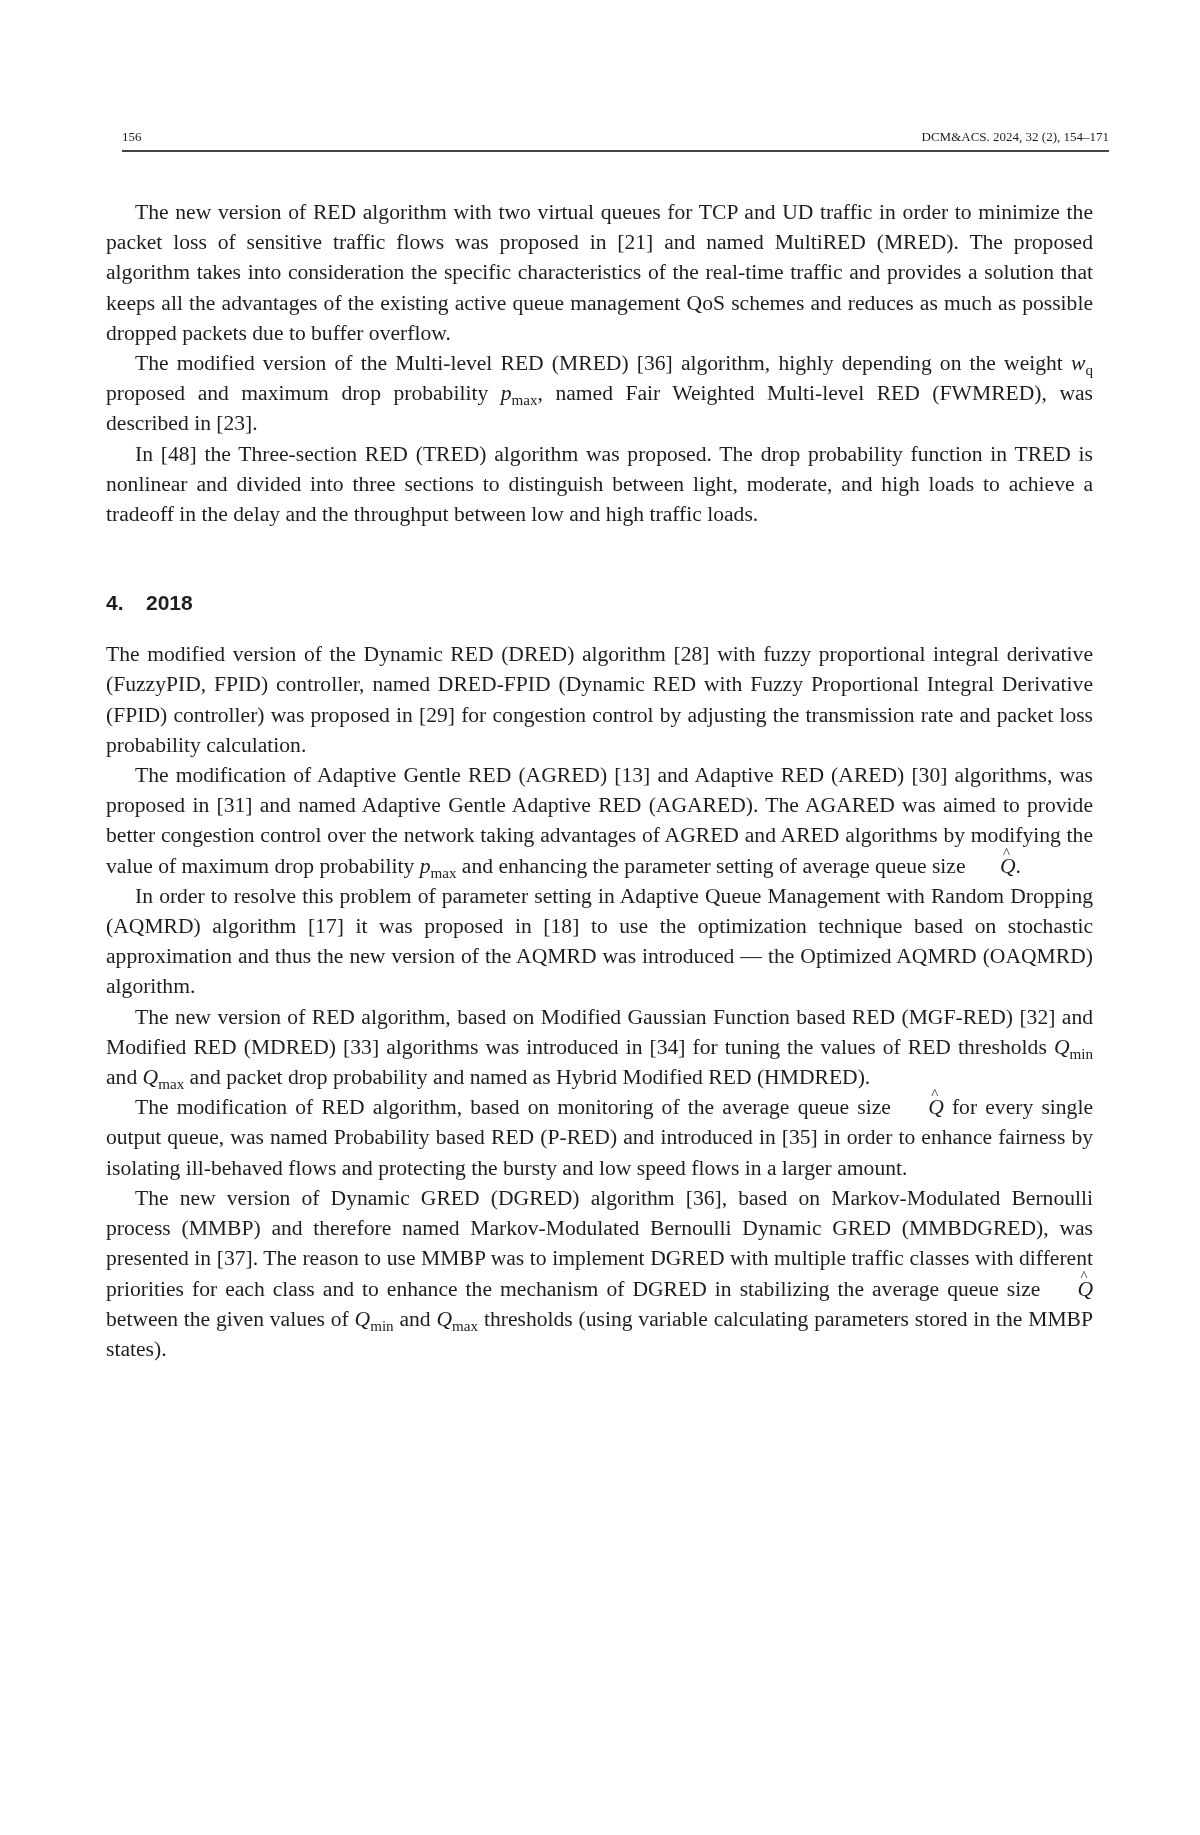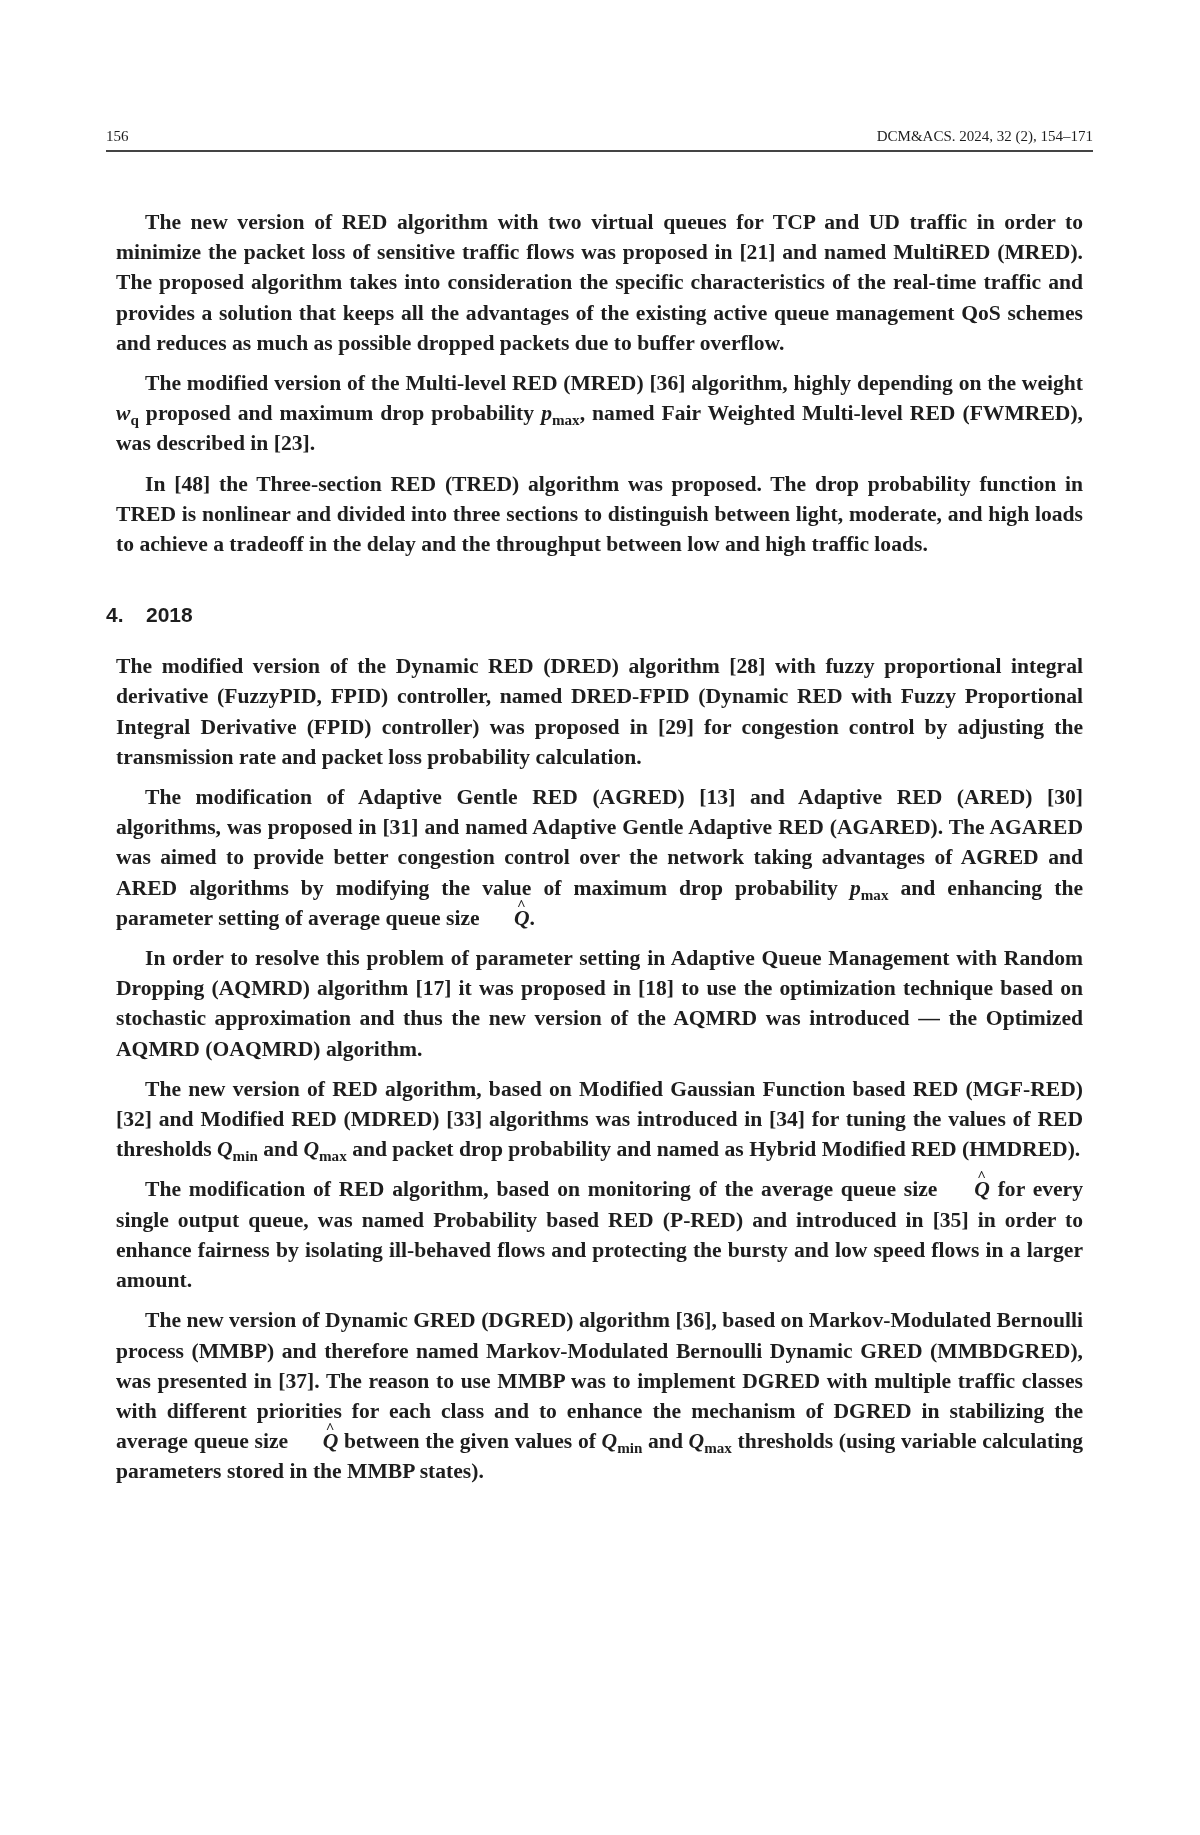--- a/index.html
+++ b/index.html
@@ -1,26 +1,26 @@
 <!DOCTYPE html>
 <html><head>
 <meta charset="utf-8">
 <style>
   html, body { margin: 0; padding: 0; background: #ffffff; }
   body { width: 1200px; height: 1835px; position: relative; overflow: hidden; }
   .page { position: absolute; left: 106px; top: 0; width: 987px; color: #1e1e1e;
           font-family: "Liberation Serif", "DejaVu Serif", serif; }
-  .running-head { position: absolute; top: 124px; left: 0; width: 987px; height: 26px;
-          border-bottom: 2.5px solid #444; font-size: 15px; text-decoration: underline; }
+  .running-head { position: absolute; top: 124px; left: 16px; width: 987px; height: 26px;
+          border-bottom: 2.5px solid #444; font-size: 13px; text-decoration: underline; }
   .running-head .pg { position: absolute; left: 0; bottom: 5px; }
   .running-head .jr { position: absolute; right: 0; bottom: 5px; text-align: center; }
   .body { position: absolute; top: 197px; left: 0; width: 987px; font-size: 21.6px; line-height: 30.2px; }
-  .body p { margin: 10px; text-align: justify; text-indent: 29px; hyphens: none; font-weight: bold; }
+  .body p { margin: 0; text-align: justify; text-indent: 29px; hyphens: none; }
   .body p.noindent { text-indent: 0; }
-  .section-heading { margin: 41px 0 21px 0; font-family: "Liberation Sans", "DejaVu Sans", sans-serif;
+  .section-heading { margin: 59px 0 21px 0; font-family: "Liberation Sans", "DejaVu Sans", sans-serif;
           font-weight: bold; font-size: 21px; line-height: 30px; }
   .section-heading .num { display: inline-block; width: 40px; }
   i.m { font-style: italic; }
   sub { font-size: 70%; line-height: 0; vertical-align: -0.3em; font-style: normal; }
   .hat { position: relative; display: inline-block; font-style: italic; }
   .hat::before { content: "^"; position: absolute; left: 3px; top: -13px; font-style: normal; font-size: 15px; }
 </style>
 </head>
 <body>
 

